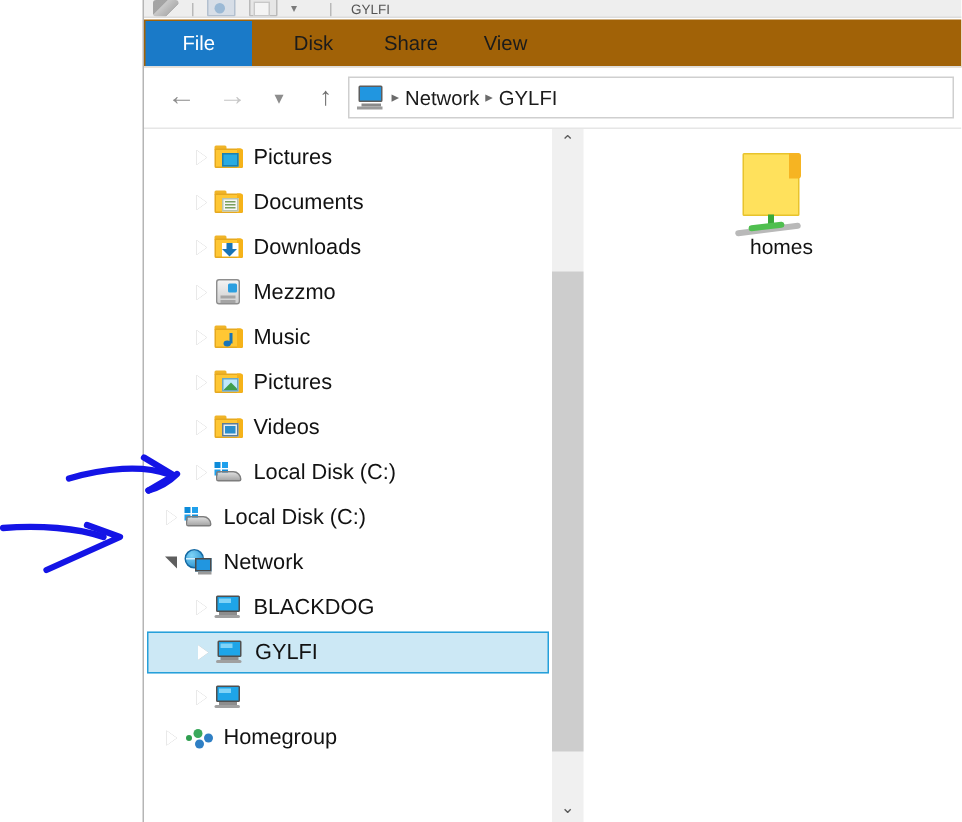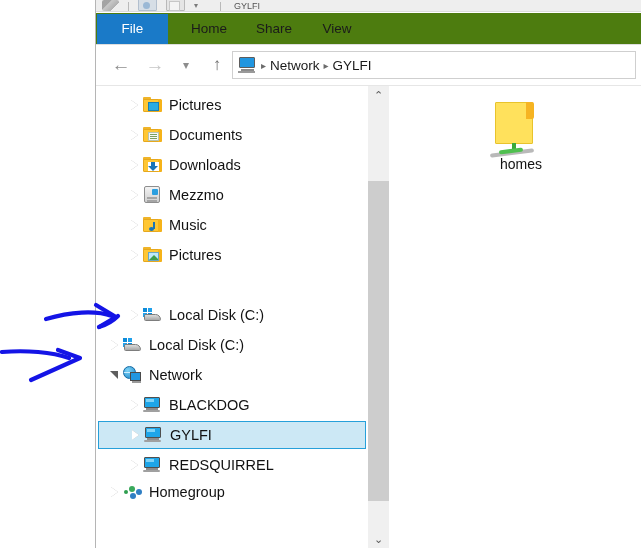--- a/index.html
+++ b/index.html
@@ -31,21 +31,21 @@
   .qi-prop{background:#cfd9e4;border:1px solid #9fb0c4;border-radius:1px;}
   .qi-prop:after{content:"";position:absolute;left:4px;top:3px;width:7px;height:7px;border-radius:50%;background:#7fa7cd;}
   .qi-new{background:#e3e3e3;border:1px solid #a8a8a8;border-radius:1px;}
   .qi-new:after{content:"";position:absolute;left:2px;top:2px;width:9px;height:8px;background:#f6f6f6;border:1px solid #bbb;}
   .qi-cv{font-size:8px;color:#555;line-height:11px;}
   .qat .qtitle{font-size:9px;color:#555;margin-left:4px;white-space:nowrap;}
 
   
   .ribbon{
     position:absolute;left:0;top:13px;width:545px;height:31px;
-    background:#4d7c0f;border-bottom:1px solid #dedede;
+    background:#a16207;border-bottom:1px solid #dedede;
   }
   .tab{
     position:absolute;top:1px;height:30px;line-height:30px;
     font-size:13.5px;color:#1b1b1b;text-align:center;cursor:default;
   }
   .tab.file{left:1px;width:71px;background:#1a7ac8;color:#ffffff;}
   .tab.home{left:83px;width:60px;}
   .tab.share{left:148px;width:60px;text-align:center;}
   .tab.view{left:213px;width:56px;}
 
@@ -199,21 +199,21 @@
     <span class="sep"></span>
     <span class="qicon qi-prop"></span>
     <span class="qicon qi-new"></span>
     <span class="qicon qi-cv">▾</span>
     <span class="sep"></span>
     <span class="qtitle">GYLFI</span>
   </div>
 
   <div class="ribbon">
     <div class="tab file">File</div>
-    <div class="tab home">Home</div>
+    <div class="tab home">Disk</div>
     <div class="tab share">Share</div>
     <div class="tab view">View</div>
   </div>
 
   <div class="addrbar">
     <div class="navbtn nav-back">←</div>
     <div class="navbtn nav-fwd">→</div>
     <div class="navbtn nav-recent">▾</div>
     <div class="navbtn nav-up">↑</div>
 
@@ -303,20 +303,34 @@
         <span class="ticon">
           <span class="fold">
             <span class="tabp"></span>
             <span class="body"></span>
             <span class="side"></span>
             <span class="ov ov-pic"></span>
           </span>
         </span>
         <span class="tlabel">Pictures</span>
       </div>
+      <div class="tree-item" style="top: 185px;">
+        <span class="tw" style="margin-left: 28px;">
+          <span class="tri"></span>
+        </span>
+        <span class="ticon">
+          <span class="fold">
+            <span class="tabp"></span>
+            <span class="body"></span>
+            <span class="side"></span>
+            <span class="ov ov-vid"></span>
+          </span>
+        </span>
+        <span class="tlabel">Videos</span>
+      </div>
       <div class="tree-item" style="top: 215px;">
         <span class="tw" style="margin-left: 28px;">
           <span class="tri"></span>
         </span>
         <span class="ticon">
           <span class="hdd">
             <span class="win">
               <i></i>
               <i></i>
               <i></i>
@@ -386,21 +400,20 @@
         <span class="tw" style="margin-left: 28px;">
           <span class="tri"></span>
         </span>
         <span class="ticon">
           <span class="compic">
             <span class="scr"></span>
             <span class="st"></span>
             <span class="bs"></span>
           </span>
         </span>
-        <span class="tlabel">REDSQUIRREL</span>
       </div>
       <div class="tree-item" style="top: 392px;">
         <span class="tw" style="margin-left: 8px;">
           <span class="tri"></span>
         </span>
         <span class="ticon">
           <span class="hg">
             <i></i>
             <i></i>
             <i></i>

